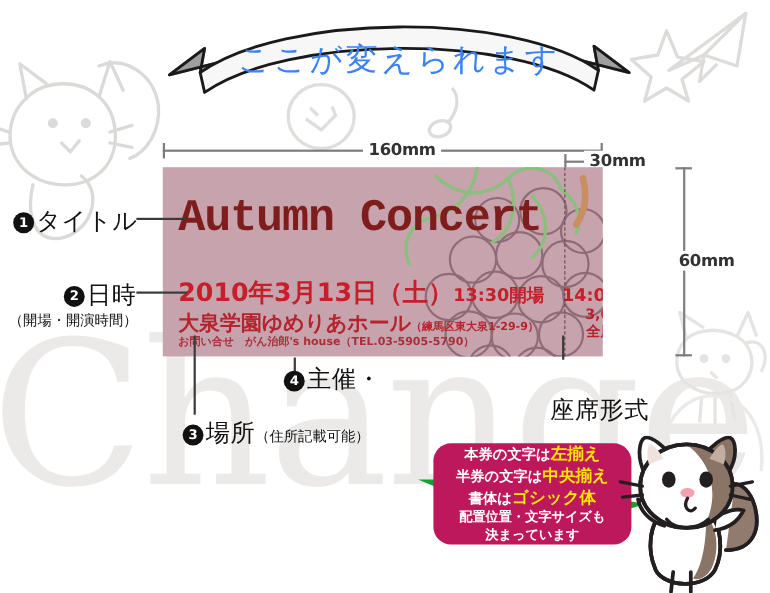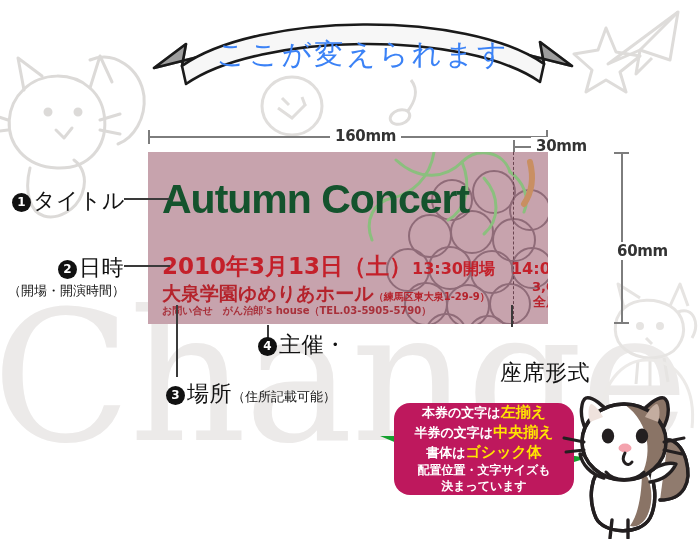--- a/index.html
+++ b/index.html
@@ -43,22 +43,22 @@
     position:absolute;left:148px;top:152px;width:400px;height:172px;
     background:#c7a3ad;overflow:hidden;
   }
   .grapes{position:absolute;right:-6px;top:-4px;}
   .perf{
     position:absolute;left:365px;top:0;width:0;height:172px;
     border-left:1px dashed #6a4450;
   }
   .t-title{
     position:absolute;left:14px;top:24px;
-    font-size:41px;font-weight:700;color:#14532d;letter-spacing:-1px;
-    font-family:Liberation Sans, sans-serif;
+    font-size:41px;font-weight:700;color:#7f1d1d;letter-spacing:-1px;
+    font-family:Liberation Mono, monospace;
   }
   .t-date{
     position:absolute;left:14px;top:99px;
     font-size:23px;font-weight:700;color:#c4202a;white-space:nowrap;
   }
   .t-date .small{font-size:16px;font-weight:700;letter-spacing:0;}
   .t-place{
     position:absolute;left:14px;top:129px;
     font-size:19px;font-weight:700;color:#b5232c;white-space:nowrap;
   }
@@ -196,21 +196,21 @@
   <div class="dim-label" style="left:330px;top:127px;">160mm</div>
 
   <div class="dim-line" style="left:513px;top:146px;width:35px;height:1.6px;"></div>
   <div class="dim-line" style="left:513px;top:140px;width:1.6px;height:13px;"></div>
   <div class="dim-line" style="left:546.4px;top:140px;width:1.6px;height:13px;"></div>
   <div class="dim-label" style="left:531px;top:137px;">30mm</div>
 
   <div class="dim-line" style="left:621px;top:152px;width:1.6px;height:172px;"></div>
   <div class="dim-line" style="left:614px;top:152px;width:15px;height:1.6px;"></div>
   <div class="dim-line" style="left:614px;top:322.4px;width:15px;height:1.6px;"></div>
-  <div class="dim-label" style="left:612px;top:228px;margin-top:14px;">60mm</div>
+  <div class="dim-label" style="left:612px;top:228px;">60mm</div>
 
   <div class="ticket">
 
     <svg class="grapes" width="220" height="180" viewBox="0 0 220 180">
       <g fill="none" stroke="#8f6b78" stroke-width="2">
         <circle cx="118" cy="52" r="20"></circle>
           <circle cx="160" cy="44" r="21"></circle>
         <circle cx="196" cy="62" r="20"></circle>
         <circle cx="96" cy="88" r="21"></circle>
           <circle cx="138" cy="84" r="21"></circle>

